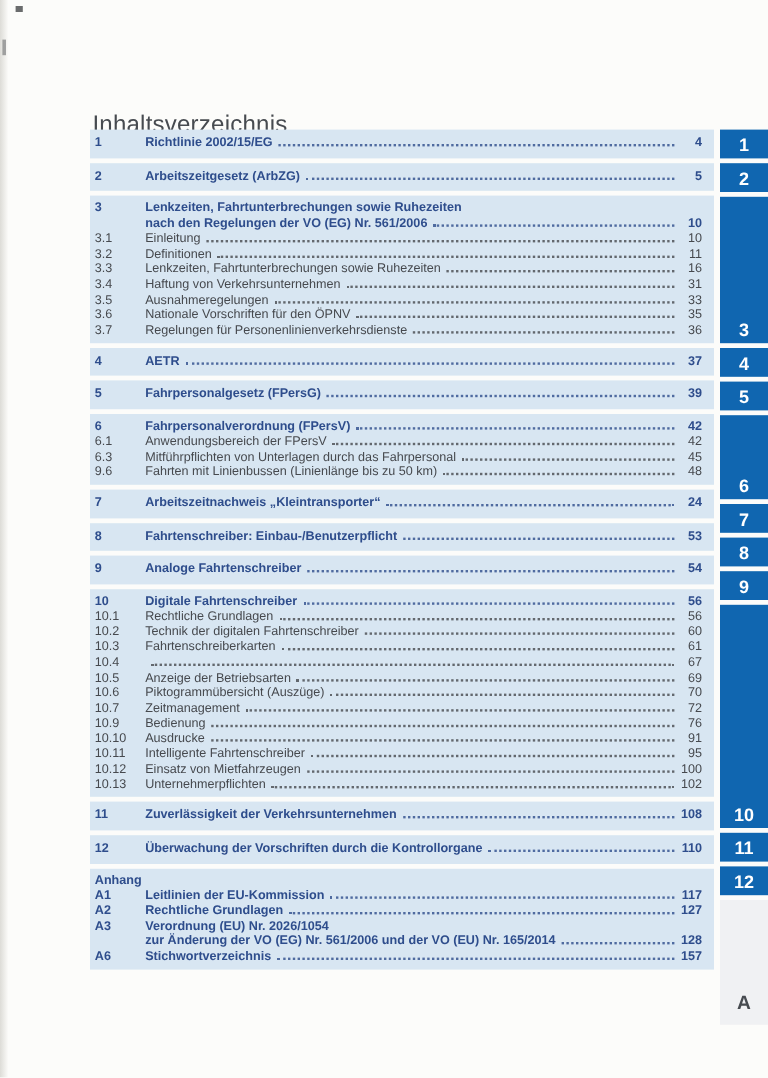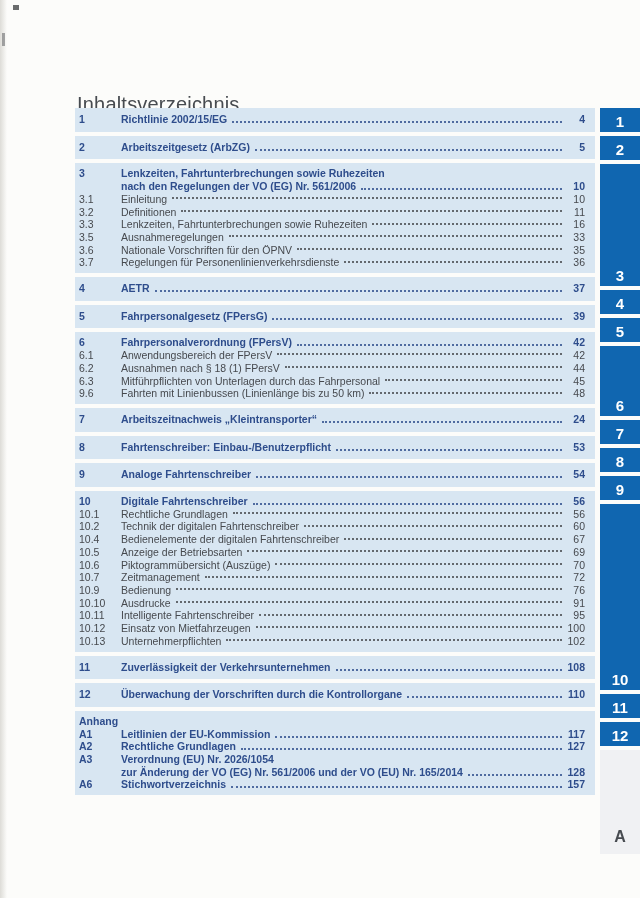--- a/index.html
+++ b/index.html
@@ -18,21 +18,21 @@
     color:var(--title-color);letter-spacing:.2px;}
 
   .toc{position:absolute;left:75px;top:108px;width:520px;
     display:flex;flex-direction:column;gap:4px;}
   .group{background:var(--band);padding:4px 10px 4px 0;}
   .group.single{padding:5px 10px 6px 0;}
   .row{display:flex;align-items:baseline;font-size:10.5px;line-height:12.7px;}
   .row .num{flex:none;width:42px;padding-left:4px;white-space:nowrap;}
   .row .txt{flex:none;white-space:nowrap;}
   .row.main{color:var(--navy);font-weight:bold;}
-  .row.sub{color:var(--body-text);align-items:center;}
+  .row.sub{color:var(--body-text);}
   .dots{flex:1 1 auto;min-width:8px;border-bottom:2px dotted currentColor;
     opacity:.8;margin:0 3px 2px 5px;}
   .pageno{flex:none;min-width:20px;text-align:right;}
 
   .tab{position:absolute;left:600px;width:40px;background:var(--tab-blue);
     color:#fff;font-weight:bold;font-size:15px;
     display:flex;align-items:flex-end;justify-content:center;
     padding-bottom:2px;box-sizing:border-box;}
   .tab.light{background:var(--atab-bg);color:var(--title-color);font-size:16px;padding-bottom:8px;}
   .t1{top:108px;height:24px;}
@@ -98,20 +98,26 @@
         <span class="dots"></span>
         <span class="pageno">11</span>
       </div>
       <div class="row sub">
         <span class="num">3.3</span>
         <span class="txt">Lenkzeiten, Fahrtunterbrechungen sowie Ruhezeiten</span>
         <span class="dots"></span>
         <span class="pageno">16</span>
       </div>
       <div class="row sub">
+        <span class="num">3.4</span>
+        <span class="txt">Haftung von Verkehrsunternehmen</span>
+        <span class="dots"></span>
+        <span class="pageno">31</span>
+      </div>
+      <div class="row sub">
         <span class="num">3.5</span>
         <span class="txt">Ausnahmeregelungen</span>
         <span class="dots"></span>
         <span class="pageno">33</span>
       </div>
       <div class="row sub">
         <span class="num">3.6</span>
         <span class="txt">Nationale Vorschriften für den ÖPNV</span>
         <span class="dots"></span>
         <span class="pageno">35</span>
@@ -146,26 +152,20 @@
         <span class="dots"></span>
         <span class="pageno">42</span>
       </div>
       <div class="row sub">
         <span class="num">6.1</span>
         <span class="txt">Anwendungsbereich der FPersV</span>
         <span class="dots"></span>
         <span class="pageno">42</span>
       </div>
       <div class="row sub">
-        <span class="num">6.2</span>
-        <span class="txt">Ausnahmen nach § 18 (1) FPersV</span>
-        <span class="dots"></span>
-        <span class="pageno">44</span>
-      </div>
-      <div class="row sub">
         <span class="num">6.3</span>
         <span class="txt">Mitführpflichten von Unterlagen durch das Fahrpersonal</span>
         <span class="dots"></span>
         <span class="pageno">45</span>
       </div>
       <div class="row sub">
         <span class="num">9.6</span>
         <span class="txt">Fahrten mit Linienbussen (Linienlänge bis zu 50 km)</span>
         <span class="dots"></span>
         <span class="pageno">48</span>
@@ -208,22 +208,27 @@
         <span class="dots"></span>
         <span class="pageno">56</span>
       </div>
       <div class="row sub">
         <span class="num">10.2</span>
         <span class="txt">Technik der digitalen Fahrtenschreiber</span>
         <span class="dots"></span>
         <span class="pageno">60</span>
       </div>
       <div class="row sub">
+        <span class="num">10.3</span>
+        <span class="txt">Fahrtenschreiberkarten</span>
+        <span class="dots"></span>
+        <span class="pageno">61</span>
+      </div>
+      <div class="row sub">
         <span class="num">10.4</span>
-        <span class="txt">Bedienelemente der digitalen Fahrtenschreiber</span>
         <span class="dots"></span>
         <span class="pageno">67</span>
       </div>
       <div class="row sub">
         <span class="num">10.5</span>
         <span class="txt">Anzeige der Betriebsarten</span>
         <span class="dots"></span>
         <span class="pageno">69</span>
       </div>
       <div class="row sub">

